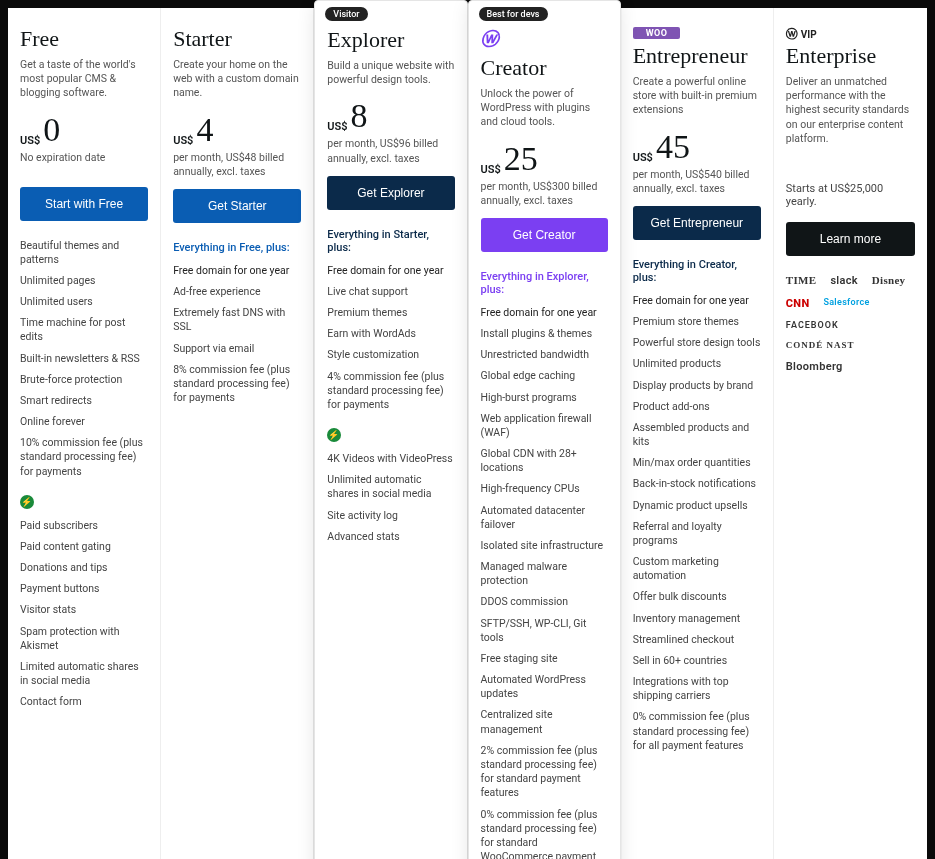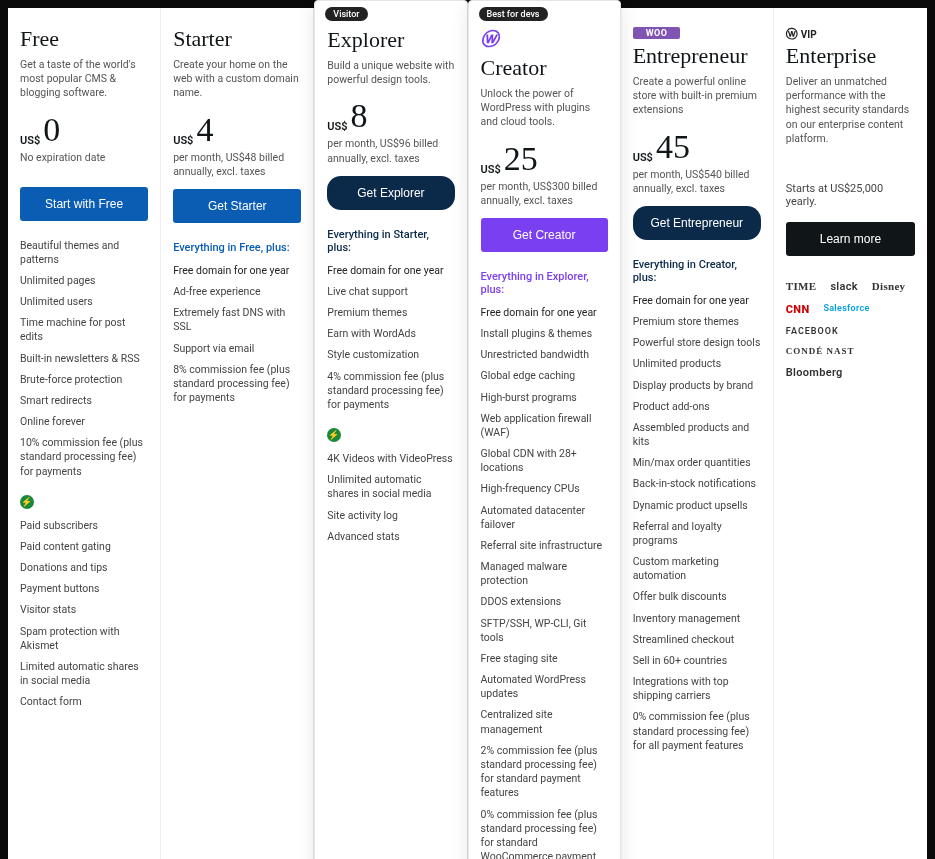--- a/index.html
+++ b/index.html
@@ -65,33 +65,33 @@
   .cta {
     display:block; width:100%; text-align:center;
     font-size:12px; font-weight:500;
     padding:9px 0; border-radius:3px;
     border:1px solid transparent;
     cursor:pointer;
     margin-bottom:18px;
     color:#fff;
   }
   .cta.blue { background:#0a5db3; }
-  .cta.navy { background:#0b2a4a;border-radius:14px; }
+  .cta.navy { background:#0b2a4a; }
   .cta.purple { background:#7b3ff2; }
   .cta.dark { background:#101517; }
   .inherits { font-size:11px; font-weight:500; margin-bottom:10px; }
   .inherits.blue { color:#0a5db3; }
   .inherits.purple { color:#7b3ff2; }
   .inherits.darkblue { color:#0b2a4a; }
   .feat-list { list-style:none; display:flex; flex-direction:column; gap:7px; margin-bottom:12px;}
   .feat-list li { font-size:10.5px; line-height:1.35; color:#444; }
   .feat-list li.bold { font-weight:400; color:#222; }
   .sep { width:14px; height:14px; border-radius:50%; background:#1a8a3a; color:#fff; font-size:9px; display:flex; align-items:center; justify-content:center; margin:4px 0 10px 0; }
   .spacer { flex:1; }
-  .logos { display:flex; flex-wrap:wrap; gap:10px 14px; margin-top:6px; }
+  .logos { display:flex; flex-wrap:wrap; gap:10px 14px; margin-top:0; }
   .logos span { font-size:11px; color:#333; font-weight:600; letter-spacing:.3px; }
   .enterprise-start { font-size:11px; color:#444; margin:24px 0 14px 0;}
 </style>
 </head>
 <body>
 
 <div class="grid">
 
   <div class="col">
     <div class="plan-name">Free</div>
@@ -194,23 +194,23 @@
     <ul class="feat-list">
       <li class="bold">Free domain for one year</li>
       <li>Install plugins &amp; themes</li>
       <li>Unrestricted bandwidth</li>
       <li>Global edge caching</li>
       <li>High-burst programs</li>
       <li>Web application firewall (WAF)</li>
       <li>Global CDN with 28+ locations</li>
       <li>High-frequency CPUs</li>
       <li>Automated datacenter failover</li>
-      <li>Referral site infrastructure</li>
+      <li>Isolated site infrastructure</li>
       <li>Managed malware protection</li>
-      <li>DDOS extensions</li>
+      <li>DDOS commission</li>
       <li>SFTP/SSH, WP-CLI, Git tools</li>
       <li>Free staging site</li>
       <li>Automated WordPress updates</li>
       <li>Centralized site management</li>
       <li>2% commission fee (plus standard processing fee) for standard payment features</li>
       <li>0% commission fee (plus standard processing fee) for standard WooCommerce payment features</li>
     </ul>
 
     <div class="spacer"></div>
 

